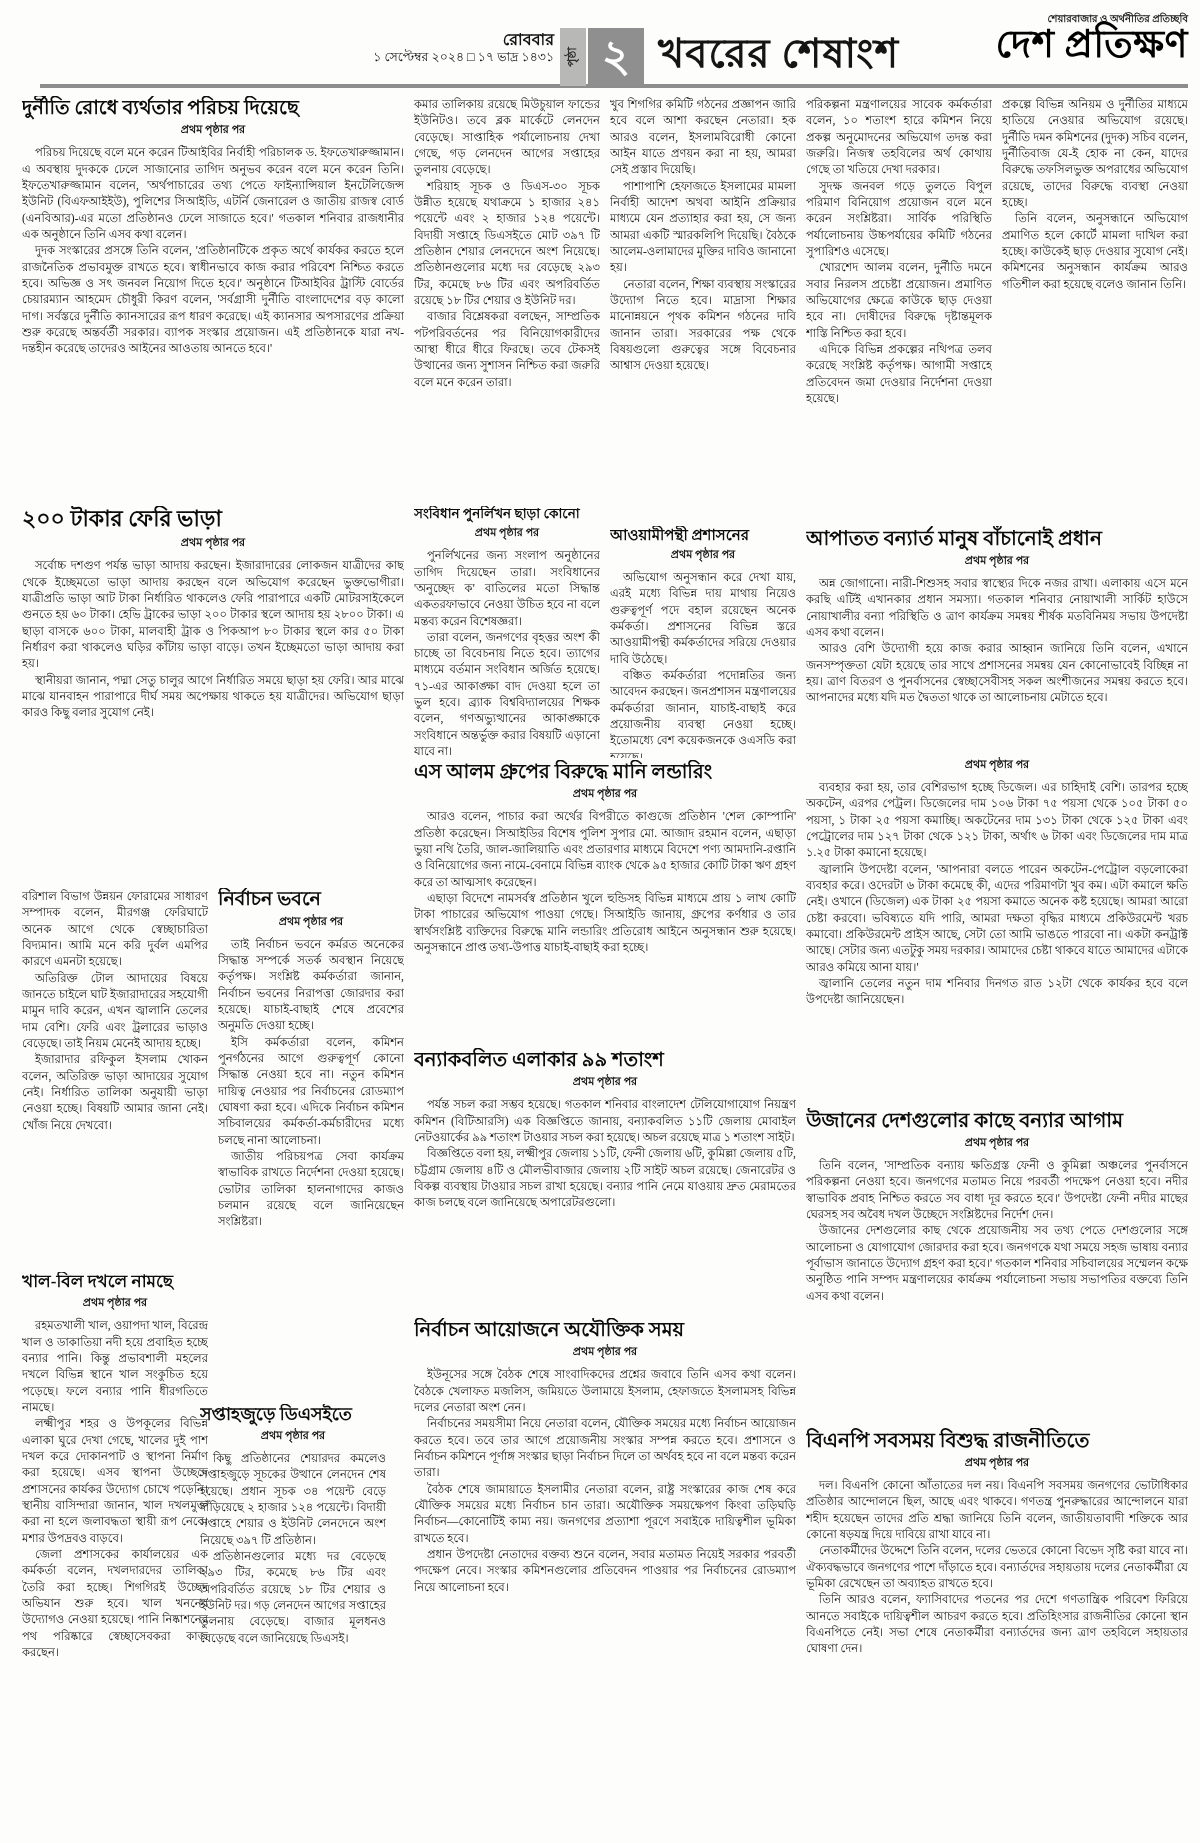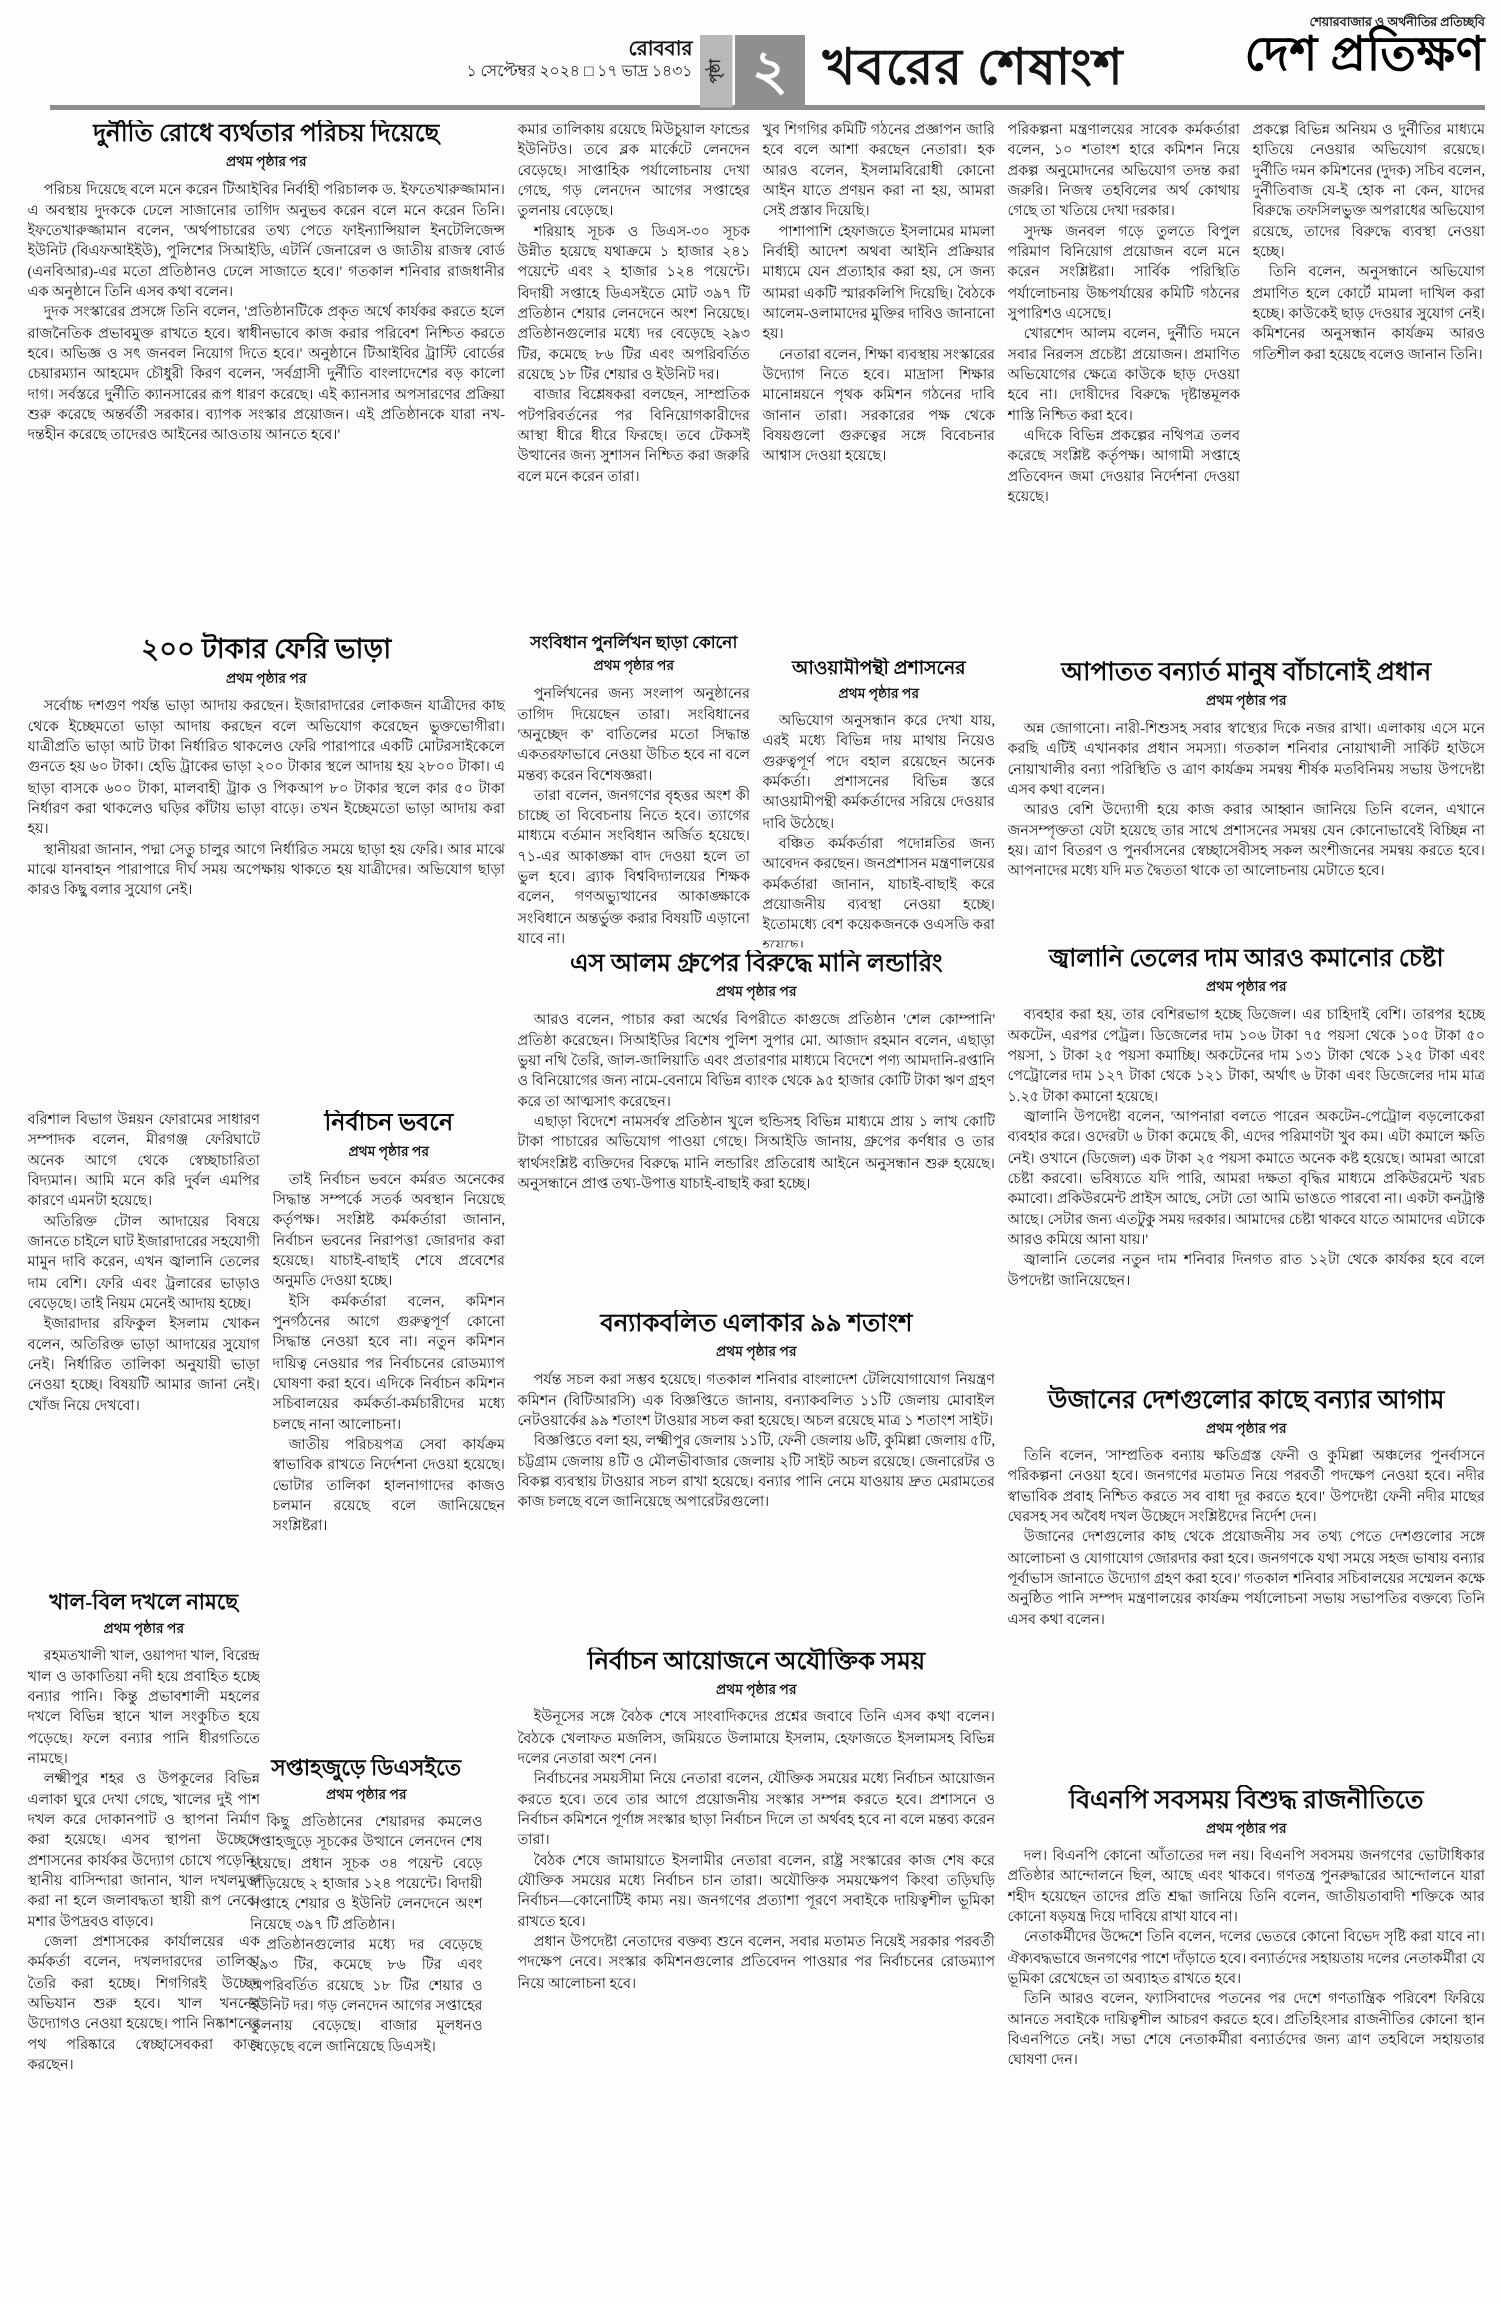--- a/index.html
+++ b/index.html
@@ -19,21 +19,21 @@
   .page-num-box{position:absolute;left:588px;top:28px;width:56px;height:58px;background:#8f8f8f;
     display:flex;align-items:center;justify-content:center;}
   .page-num-box span{color:#fff;font-size:44px;font-weight:bold;line-height:1;}
   .section-title{position:absolute;left:658px;top:22px;font-size:40px;font-weight:bold;letter-spacing:1px;}
   .masthead{position:absolute;right:12px;top:14px;text-align:right;line-height:1.05;}
   .masthead .tagline{font-size:10px;font-weight:bold;color:#222;}
   .masthead .paper{font-size:38px;font-weight:900;color:#000;letter-spacing:0.5px;
     font-family:"Liberation Serif","DejaVu Serif",serif;}
   
   .story{position:absolute;overflow:hidden;}
-  .head{margin:0 0 2px 0;text-align:center;font-weight:bold;line-height:1.2;color:#0c0c0c;}
+  .head{margin:0 0 2px 0;text-align:left;font-weight:bold;line-height:1.2;color:#0c0c0c;}
   .h-xl{font-size:22px;}
   .h-lg{font-size:19.5px;}
   .h-md{font-size:17.5px;}
   .h-sm{font-size:13.5px;}
   .sub{text-align:center;font-size:11px;font-weight:bold;margin:0 0 4px 0;}
   .body{font-size:11.5px;line-height:1.42;text-align:justify;text-justify:inter-word;}
   .para{margin:0;text-indent:13px;}
   .cont .body .para:first-child{text-indent:0;}
 </style>
 </head>
@@ -199,21 +199,20 @@
   <section class="story" style="left:806px;top:526px;width:382px;height:228px">
     <h2 class="head h-lg" style="font-size:20px">আপাতত বন্যার্ত মানুষ বাঁচানোই প্রধান</h2>
     <div class="sub">প্রথম পৃষ্ঠার পর</div>
     <div class="body">
         <p class="para">অন্ন জোগানো। নারী-শিশুসহ সবার স্বাস্থ্যের দিকে নজর রাখা। এলাকায় এসে মনে করছি এটিই এখানকার প্রধান সমস্যা। গতকাল শনিবার নোয়াখালী সার্কিট হাউসে নোয়াখালীর বন্যা পরিস্থিতি ও ত্রাণ কার্যক্রম সমন্বয় শীর্ষক মতবিনিময় সভায় উপদেষ্টা এসব কথা বলেন।</p>
         <p class="para">আরও বেশি উদ্যোগী হয়ে কাজ করার আহ্বান জানিয়ে তিনি বলেন, এখানে জনসম্পৃক্ততা যেটা হয়েছে তার সাথে প্রশাসনের সমন্বয় যেন কোনোভাবেই বিচ্ছিন্ন না হয়। ত্রাণ বিতরণ ও পুনর্বাসনের স্বেচ্ছাসেবীসহ সকল অংশীজনের সমন্বয় করতে হবে। আপনাদের মধ্যে যদি মত দ্বৈততা থাকে তা আলোচনায় মেটাতে হবে।</p>
       </div>
   </section>
 
   <section class="story" style="left:806px;top:756px;width:382px;height:350px">
-    <h2 class="head h-lg">জ্বালানি তেলের দাম আরও কমানোর চেষ্টা</h2>
     <div class="sub">প্রথম পৃষ্ঠার পর</div>
     <div class="body">
         <p class="para">ব্যবহার করা হয়, তার বেশিরভাগ হচ্ছে ডিজেল। এর চাহিদাই বেশি। তারপর হচ্ছে অকটেন, এরপর পেট্রল। ডিজেলের দাম ১০৬ টাকা ৭৫ পয়সা থেকে ১০৫ টাকা ৫০ পয়সা, ১ টাকা ২৫ পয়সা কমাচ্ছি। অকটেনের দাম ১৩১ টাকা থেকে ১২৫ টাকা এবং পেট্রোলের দাম ১২৭ টাকা থেকে ১২১ টাকা, অর্থাৎ ৬ টাকা এবং ডিজেলের দাম মাত্র ১.২৫ টাকা কমানো হয়েছে।</p>
         <p class="para">জ্বালানি উপদেষ্টা বলেন, 'আপনারা বলতে পারেন অকটেন-পেট্রোল বড়লোকেরা ব্যবহার করে। ওদেরটা ৬ টাকা কমেছে কী, এদের পরিমাণটা খুব কম। এটা কমালে ক্ষতি নেই। ওখানে (ডিজেল) এক টাকা ২৫ পয়সা কমাতে অনেক কষ্ট হয়েছে। আমরা আরো চেষ্টা করবো। ভবিষ্যতে যদি পারি, আমরা দক্ষতা বৃদ্ধির মাধ্যমে প্রকিউরমেন্ট খরচ কমাবো। প্রকিউরমেন্ট প্রাইস আছে, সেটা তো আমি ভাঙতে পারবো না। একটা কনট্রাক্ট আছে। সেটার জন্য এতটুকু সময় দরকার। আমাদের চেষ্টা থাকবে যাতে আমাদের এটাকে আরও কমিয়ে আনা যায়।'</p>
         <p class="para">জ্বালানি তেলের নতুন দাম শনিবার দিনগত রাত ১২টা থেকে কার্যকর হবে বলে উপদেষ্টা জানিয়েছেন।</p>
       </div>
   </section>
 
   <section class="story" style="left:806px;top:1108px;width:382px;height:318px">
     <h2 class="head h-lg" style="font-size:20px">উজানের দেশগুলোর কাছে বন্যার আগাম</h2>

